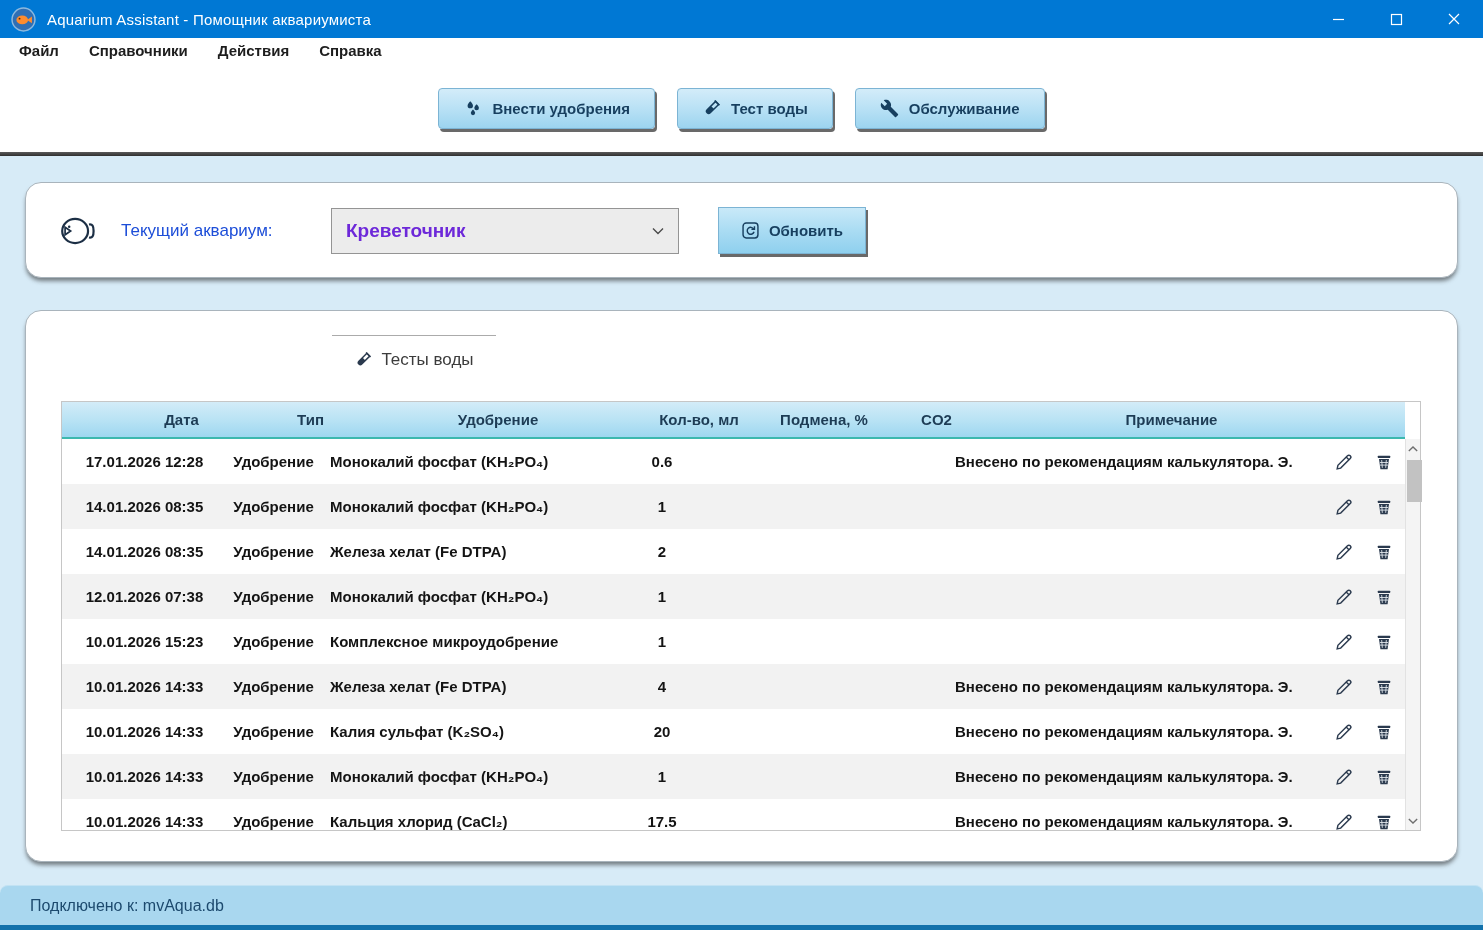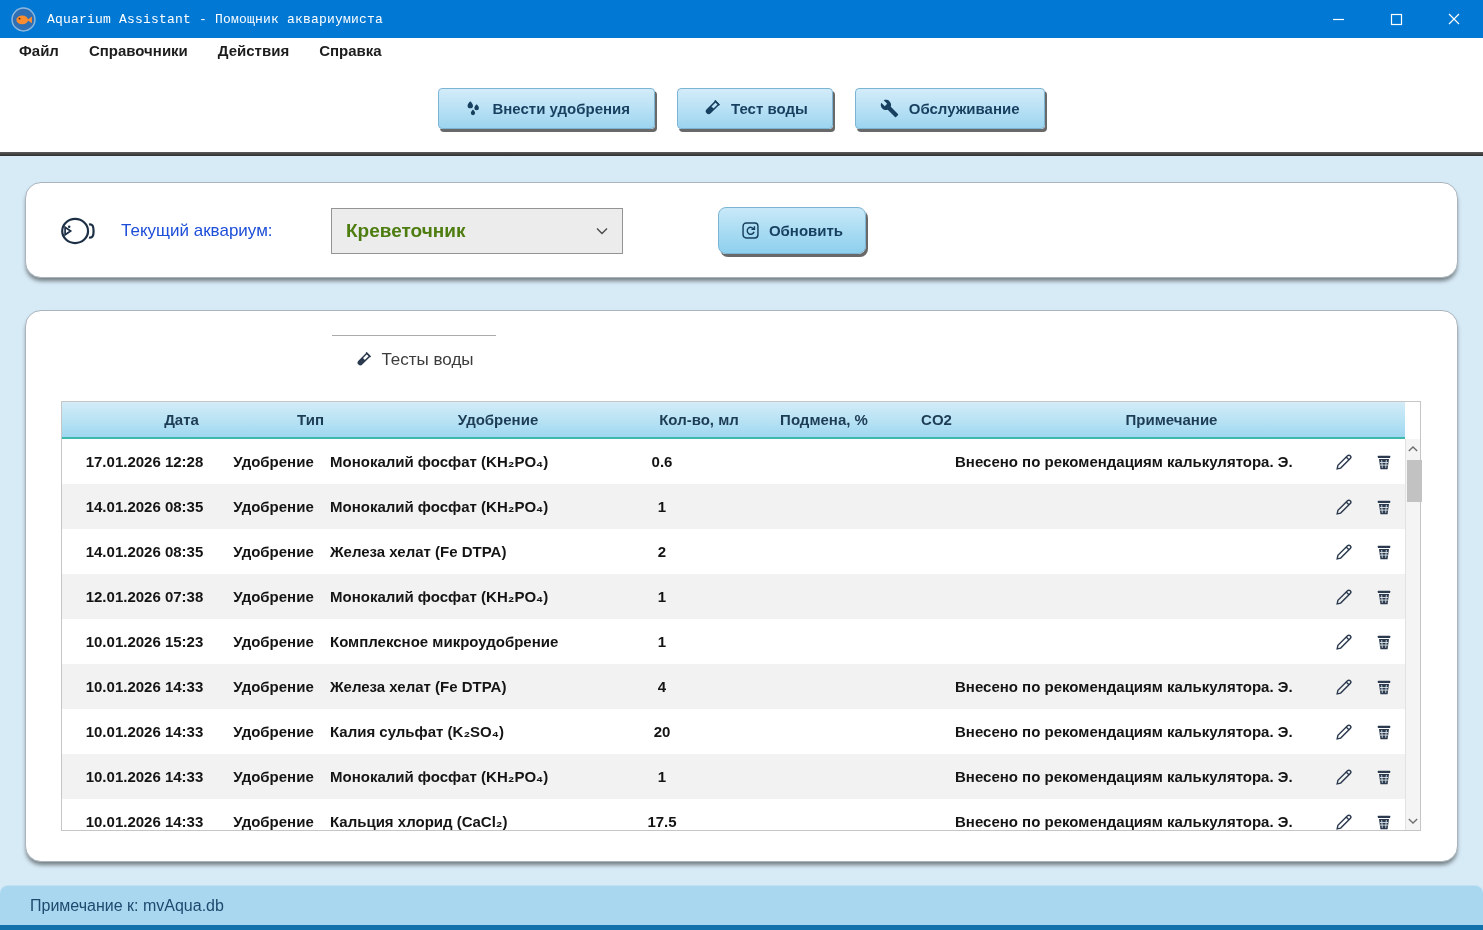--- a/index.html
+++ b/index.html
@@ -3,21 +3,21 @@
 <meta charset="utf-8">
 <style>
   * { margin:0; padding:0; box-sizing:border-box; }
   html,body { width:1483px; height:930px; overflow:hidden; }
   body { font-family:"Liberation Sans","DejaVu Sans",sans-serif; background:#d7ebf7; position:relative; }
 
   
   #titlebar { position:absolute; left:0; top:0; width:1483px; height:38px; background:#0078d4;
     display:flex; align-items:center; color:#fff; }
   .app-icon { width:25px; height:25px; margin-left:11px; }
-  .win-title { margin-left:11px; font-size:13px; letter-spacing:.2px;font-family:Liberation Mono, monospace; }
+  .win-title { margin-left:11px; font-size:15px; letter-spacing:.2px; }
   .win-controls { margin-left:auto; display:flex; height:100%; }
   .win-btn { width:58px; height:100%; display:flex; align-items:center; justify-content:center; cursor:default; }
 
   
   #menubar { position:absolute; left:0; top:38px; width:1483px; height:24px; background:#ffffff;
     display:flex; align-items:center; padding-left:10px; gap:12px; }
   .menu-item { font-size:15px; font-weight:600; color:#1d1d1d; padding:1px 9px; }
 
   
   #toolbar { position:absolute; left:0; top:62px; width:1483px; height:90px; background:#ffffff;
@@ -37,28 +37,28 @@
 
   .card { position:absolute; background:#fff; border:1px solid #a9b4bc; border-radius:16px;
     box-shadow:0 4px 4px -1px rgba(35,35,35,.55); }
   #card-aquarium { left:25px; top:26px; width:1433px; height:96px; }
   #card-journal  { left:25px; top:154px; width:1433px; height:552px; }
 
   
   .fish-badge { position:absolute; left:30px; top:26px; width:44px; height:44px; color:#1c2f45; }
   .aq-label { position:absolute; left:95px; top:0; height:96px; display:flex; align-items:center;
     font-size:17px; font-weight:normal; color:#1d4ed8; }
-  .aq-select { position:absolute; left:305px; top:25px; width:292px; height:46px; background:#ececec;
+  .aq-select { position:absolute; left:305px; top:25px; width:348px; height:46px; background:#ececec;
     border:1px solid #949494; display:flex; align-items:center; padding:0 14px;
-    font-size:19px; font-weight:bold; color:#4d7c0f; }
+    font-size:19px; font-weight:bold; color:#6d28d9; }
   .aq-select .chev { margin-left:auto; width:12px; height:8px; }
   .refresh-btn { position:absolute; left:692px; top:24px; width:148px; height:47px;
     display:flex; align-items:center; justify-content:center; gap:9px;
     background:linear-gradient(180deg,#c9e9f8 0%,#aadcf3 50%,#8fd0ee 100%);
-    border:1px solid #7cb4d4; border-radius:8px; box-shadow:2px 3px 0 rgba(55,55,55,.75);
+    border:1px solid #7cb4d4; border-radius:0; box-shadow:2px 3px 0 rgba(55,55,55,.75);
     font-size:15px; font-weight:bold; color:#173f5f; }
   .refresh-btn svg { width:19px; height:19px; }
 
   
   .tab-active { position:absolute; left:23px; top:22px; width:283px; height:51px; background:#fff;
     border:1px solid #c3c3c3; border-radius:3px; box-shadow:2px 3px 5px rgba(0,0,0,.40);
     display:flex; align-items:center; justify-content:center; gap:9px;
     font-size:17px; font-weight:bold; color:#1673c9; z-index:2; }
   .tab-active svg { width:20px; height:20px; }
   .tab-inactive { position:absolute; left:306px; top:24px; width:164px; height:49px; background:#fff;
@@ -463,15 +463,15 @@
               </svg>
           </div>
         </div>
       </div>
     </div>
 
   </div>
 </div>
 
 <div id="statusbar">
-  <span>Примечание к: mvAqua.db</span>
+  <span>Подключено к: mvAqua.db</span>
 </div>
 <div id="bottom-strip"></div>
 
 </body></html>

